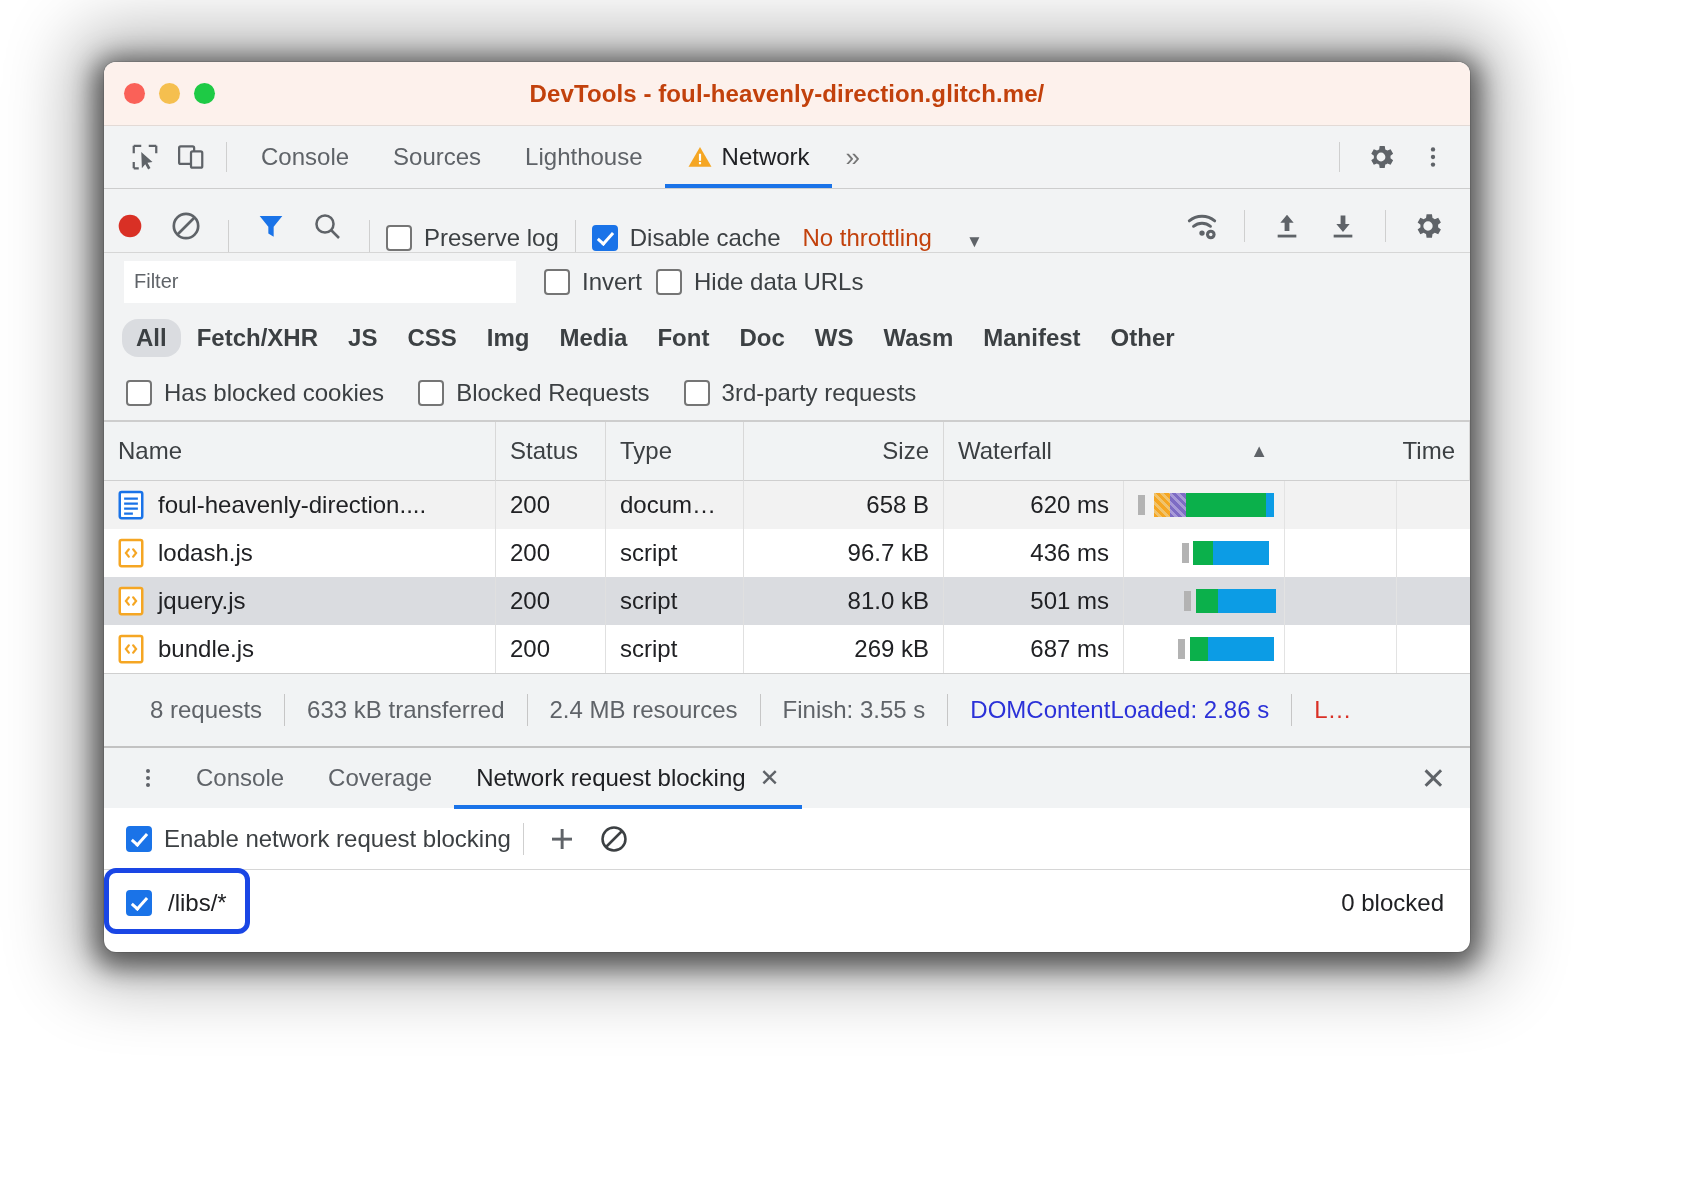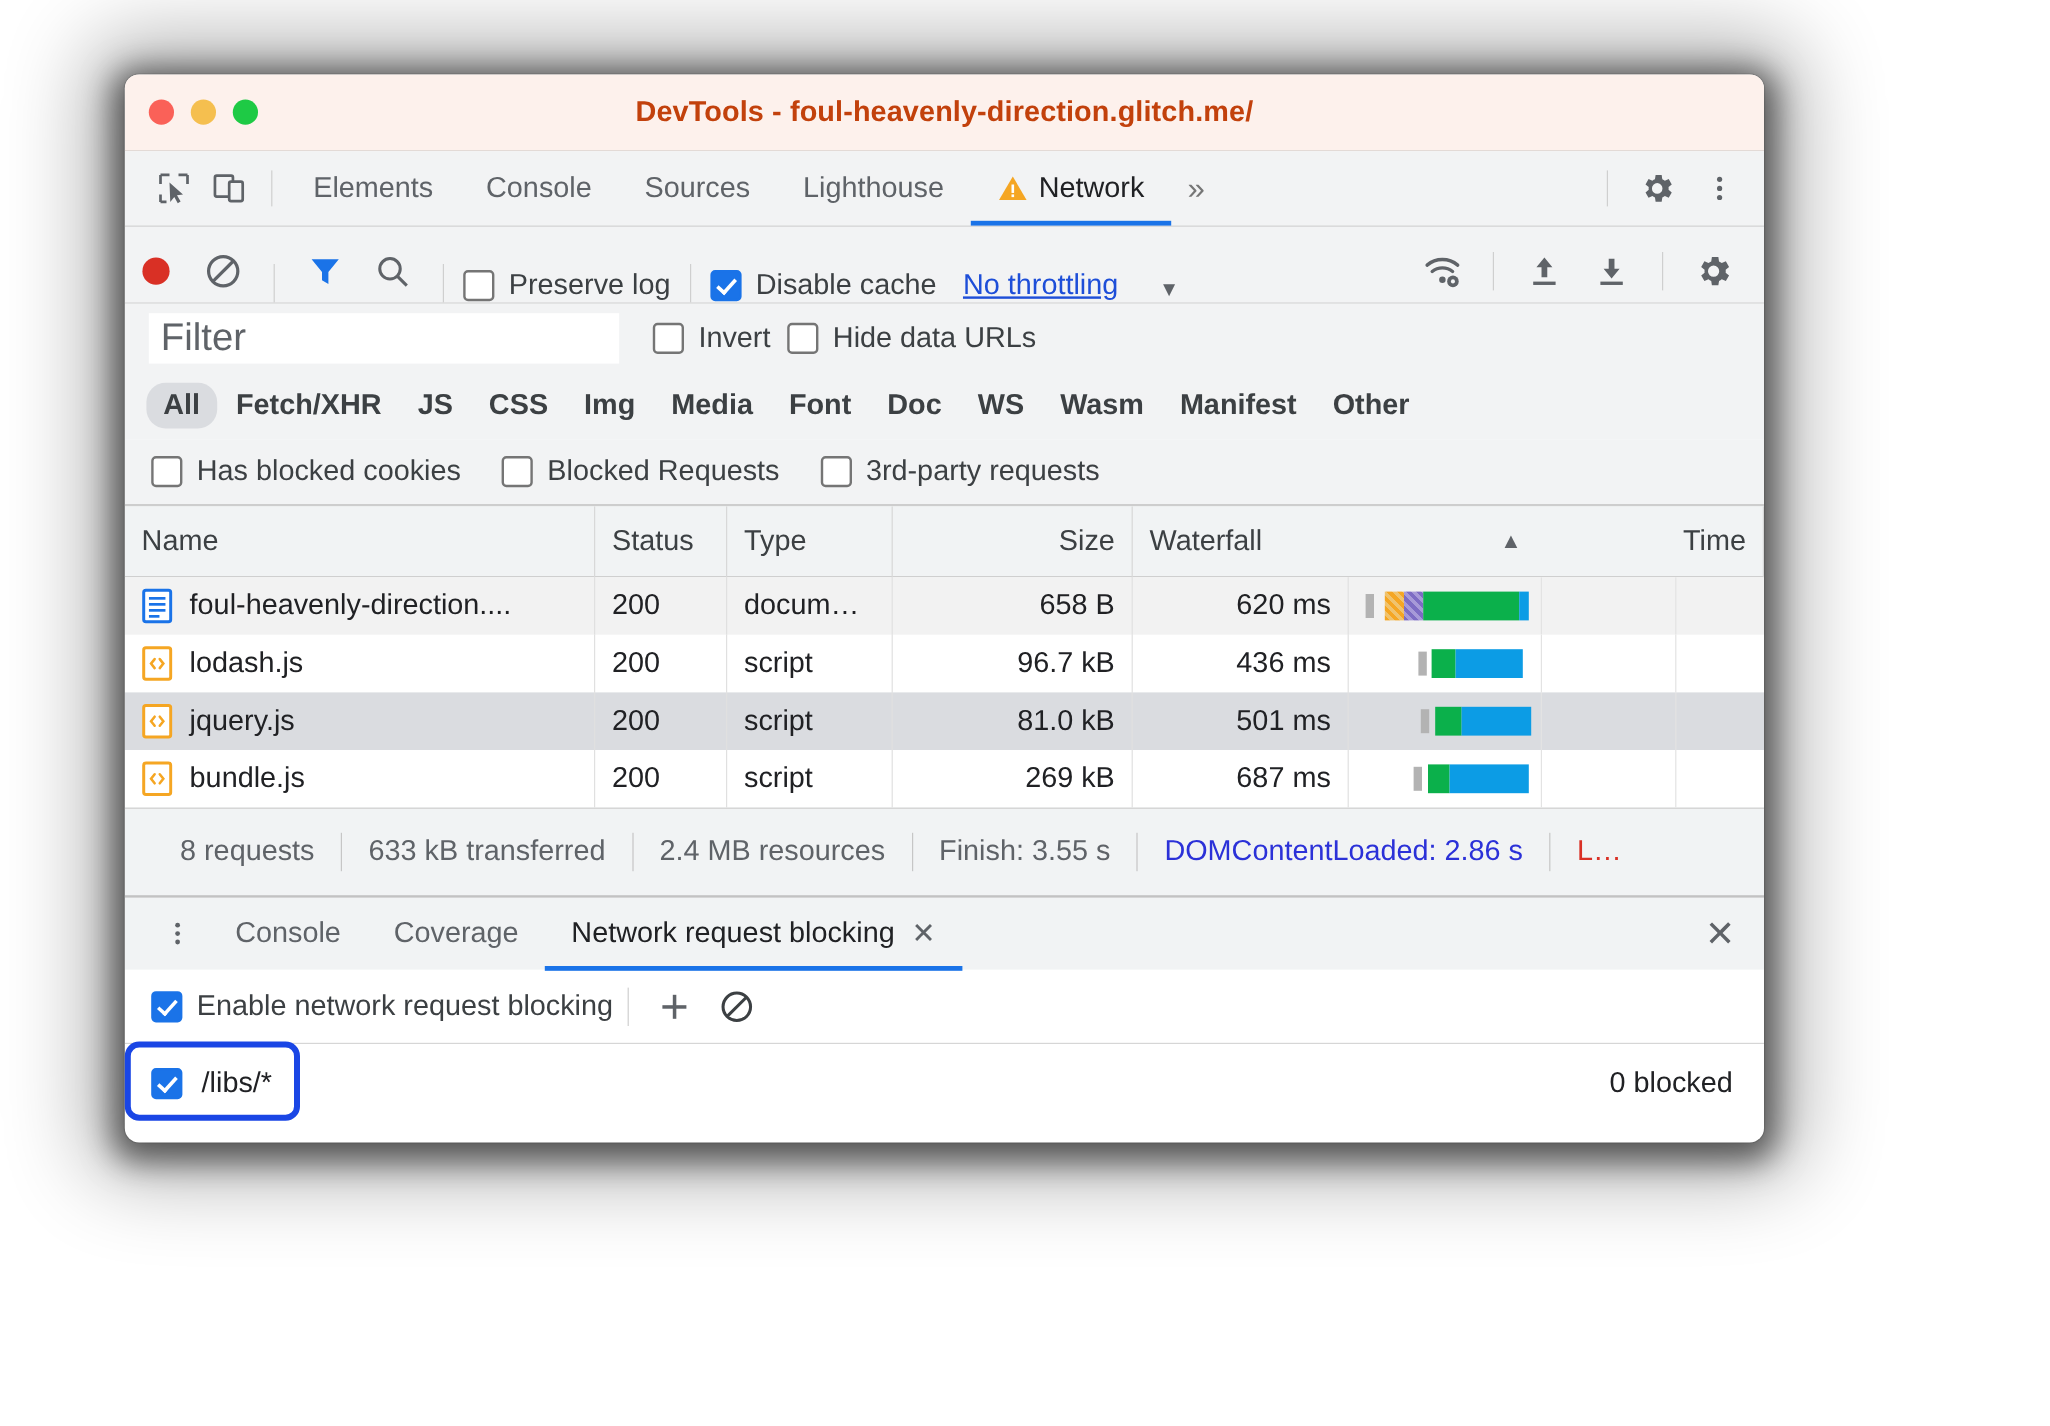--- a/index.html
+++ b/index.html
@@ -103,38 +103,38 @@
     position: relative;
   }
   .chk.on:after {
     content: ""; position: absolute;
     left: 7px; top: 2px; width: 6px; height: 13px;
     border: solid #fff; border-width: 0 3px 3px 0;
     transform: rotate(42deg);
   }
   .lbl { font-size: 24px; color: #3c4043; white-space: nowrap; }
   .throttle {
-    font-size: 24px; color: #1d4ed8; margin-left: 18px; white-space: nowrap; text-decoration: underline;
+    font-size: 24px; color: #c2410c; margin-left: 18px; white-space: nowrap;
   }
   .caret {
     font-size: 17px; color: #5f6368; margin-left: 30px;
   }
   .nettoolbar-right {
     position: absolute; right: 16px; display: flex; align-items: center; gap: 4px;
   }
 
   
   .filterrow {
     height: 57px; background: #f2f3f4;
     display: flex; align-items: center; padding-left: 20px;
   }
   .filter-input {
     width: 392px; height: 42px; background: #fff;
     border: none; outline: none; padding: 0 10px;
-    font-size: 32px; color: #6d28d9;
+    font-size: 20px; color: #6d28d9;
     font-family: "Liberation Sans", sans-serif;
   }
   .filter-input::placeholder { color: #5f6368; }
   .filter-chks { display: flex; align-items: center; gap: 14px; margin-left: 28px; }
 
   
   .chips {
     height: 56px; background: #f2f3f4;
     display: flex; align-items: center; padding-left: 18px; gap: 2px;
   }
@@ -290,23 +290,20 @@
       </svg>
     </div>
     <div class="tb-icon">
       <svg width="30" height="30" viewBox="0 0 24 24">
         <rect x="2.5" y="3.5" width="12" height="14" rx="1.2" stroke="#5f6368" stroke-width="1.8" fill="none"></rect>
         <rect x="12" y="7.5" width="9" height="13" rx="1.2" stroke="#5f6368" stroke-width="1.8" fill="#f2f3f4"></rect>
       </svg>
     </div>
     <div class="tb-sep"></div>
 
-    <div class="tab">
-      <span>Elements</span>
-    </div>
     <div class="tab">
       <span>Console</span>
     </div>
     <div class="tab">
       <span>Sources</span>
     </div>
     <div class="tab">
       <span>Lighthouse</span>
     </div>
     <div class="tab active">

